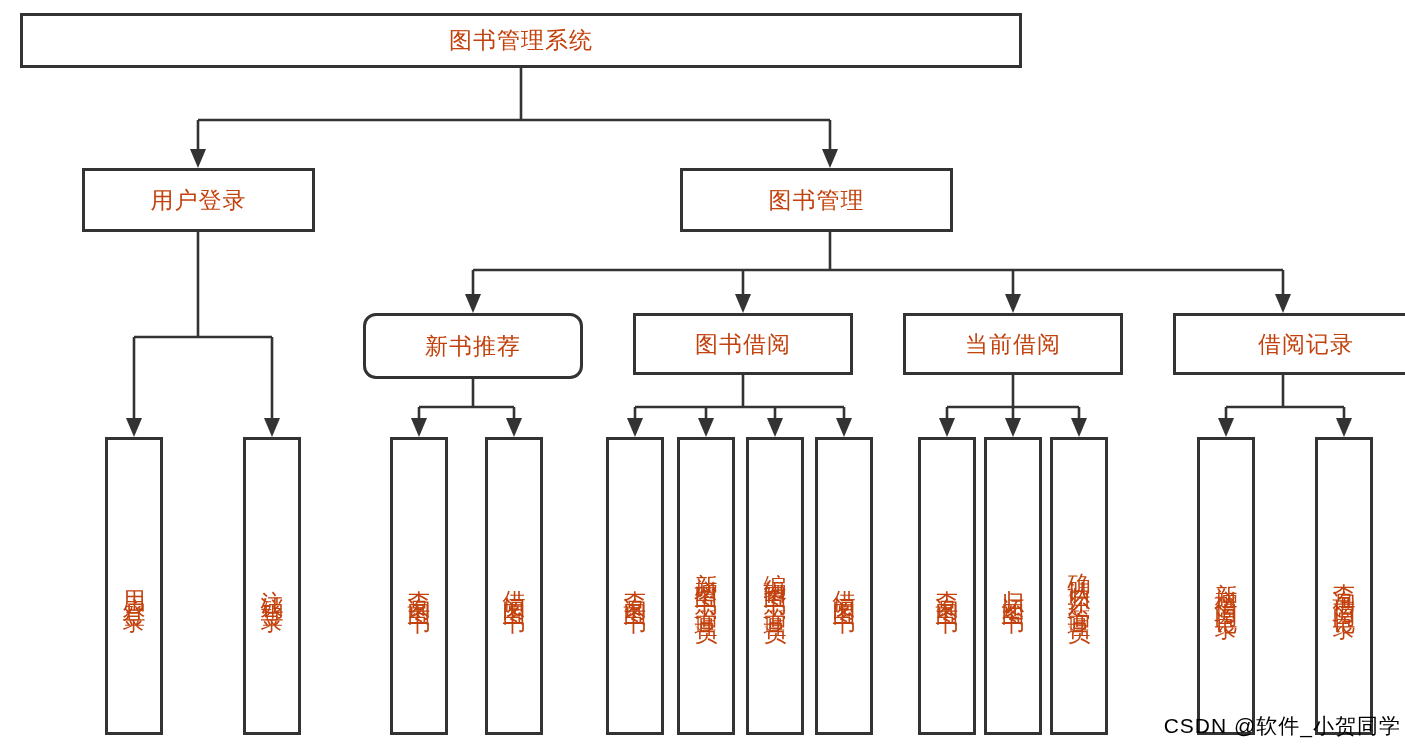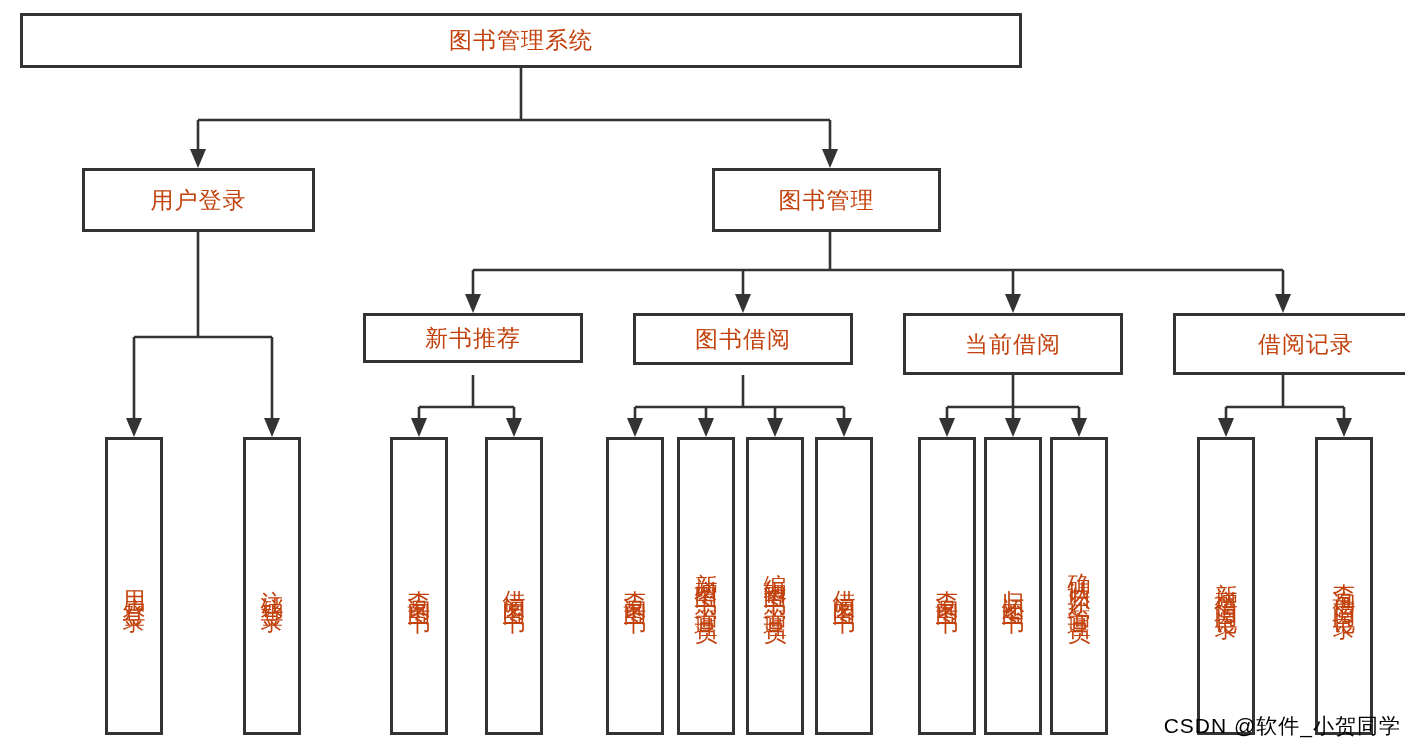--- a/index.html
+++ b/index.html
@@ -76,23 +76,23 @@
       <polygon points="836,418 852,418 844,437" fill="#333333"></polygon>
       <polygon points="939,418 955,418 947,437" fill="#333333"></polygon>
       <polygon points="1005,418 1021,418 1013,437" fill="#333333"></polygon>
       <polygon points="1071,418 1087,418 1079,437" fill="#333333"></polygon>
       <polygon points="1218,418 1234,418 1226,437" fill="#333333"></polygon>
       <polygon points="1336,418 1352,418 1344,437" fill="#333333"></polygon>
     </svg>
   <div id="nodes">
       <div class="node node-h" style="left: 20px; top: 13px; width: 1002px; height: 55px;">图书管理系统</div>
       <div class="node node-h" style="left: 82px; top: 168px; width: 233px; height: 64px;">用户登录</div>
-      <div class="node node-h" style="left: 712px; top: 168px; width: 229px; height: 64px;">图书管理</div>
-      <div class="node node-h" style="left: 363px; top: 313px; width: 220px; height: 50px;">新书推荐</div>
-      <div class="node node-h" style="left: 633px; top: 313px; width: 220px; height: 52px;">图书借阅</div>
+      <div class="node node-h" style="left: 680px; top: 168px; width: 273px; height: 64px;">图书管理</div>
+      <div class="node node-h" style="left: 363px; top: 313px; width: 220px; height: 66px; border-radius: 13px;">新书推荐</div>
+      <div class="node node-h" style="left: 633px; top: 313px; width: 220px; height: 62px;">图书借阅</div>
       <div class="node node-h" style="left: 903px; top: 313px; width: 220px; height: 62px;">当前借阅</div>
       <div class="node node-h" style="left: 1173px; top: 313px; width: 266px; height: 62px;">借阅记录</div>
       <div class="node node-v" style="left: 105px; top: 437px; width: 58px; height: 298px;">用户登录</div>
       <div class="node node-v" style="left: 243px; top: 437px; width: 58px; height: 298px;">注销登录</div>
       <div class="node node-v" style="left: 390px; top: 437px; width: 58px; height: 298px;">查询图书</div>
       <div class="node node-v" style="left: 485px; top: 437px; width: 58px; height: 298px;">借阅图书</div>
       <div class="node node-v" style="left: 606px; top: 437px; width: 58px; height: 298px;">查询图书</div>
       <div class="node node-v" style="left: 677px; top: 437px; width: 58px; height: 298px;">新增图书（管理员）</div>
       <div class="node node-v" style="left: 746px; top: 437px; width: 58px; height: 298px;">编辑图书（管理员）</div>
       <div class="node node-v" style="left: 815px; top: 437px; width: 58px; height: 298px;">借阅图书</div>

